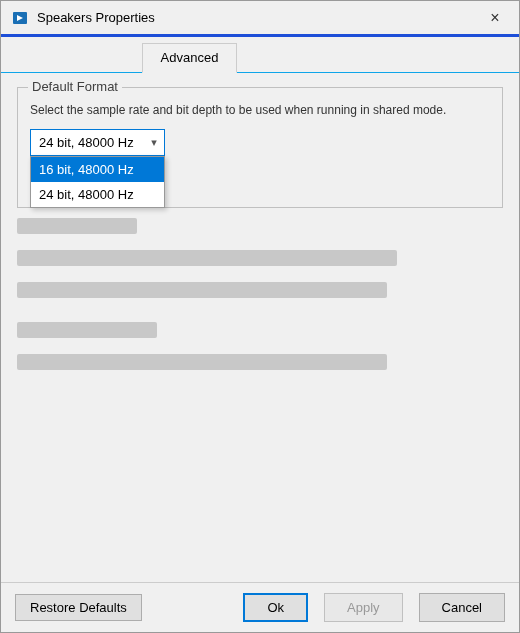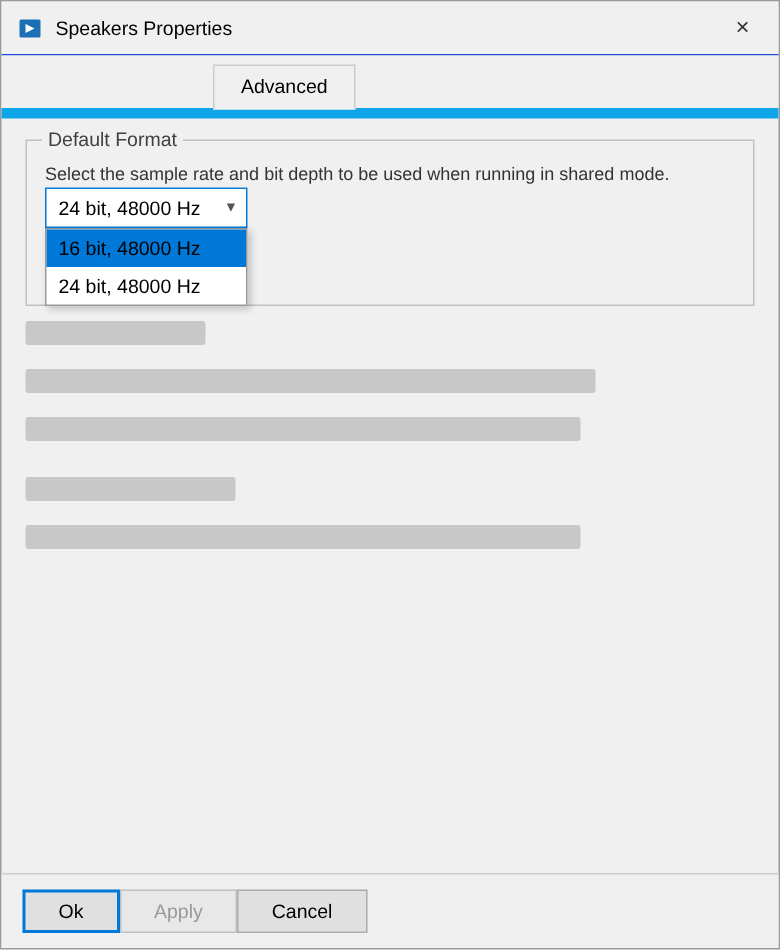--- a/index.html
+++ b/index.html
@@ -17,21 +17,21 @@
     .window {
       width: 520px;
       height: 633px;
       background: #f0f0f0;
       border: 1px solid #999;
       display: flex;
       flex-direction: column;
     }
     .title-bar {
       background: #f0f0f0;
-      border-bottom: 1px solid #1d4ed8;
+      border-bottom: 3px solid #1d4ed8;
       display: flex;
       align-items: center;
       padding: 8px 10px;
       height: 36px;
     }
     .title-bar-icon {
       width: 18px;
       height: 18px;
       margin-right: 8px;
       display: flex;
@@ -53,21 +53,21 @@
       display: flex;
       align-items: center;
       justify-content: center;
       cursor: pointer;
       font-size: 16px;
       color: #333;
     }
     .tabs {
       display: flex;
       background: #f0f0f0;
-      border-bottom: 7px solid #0ea5e9;
+      border-bottom: 1px solid #0ea5e9;
       padding: 0 10px;
       padding-top: 6px;
     }
     .tab {
       padding: 6px 18px;
       border: 1px solid transparent;
       cursor: pointer;
       font-size: 13px;
       color: #333;
       background: transparent;
@@ -103,20 +103,21 @@
       left: 10px;
       background: #f0f0f0;
       padding: 0 4px;
       font-size: 13px;
       color: #404040;
     }
     .group-desc {
       font-size: 12px;
       color: #333;
       margin-top: 4px;
+      margin-bottom: 10px;
       line-height: 1.4;
     }
     .select-row {
       display: flex;
       align-items: flex-start;
       gap: 8px;
       position: relative;
       flex-direction: column;
     }
     .select-wrapper {
@@ -154,21 +155,21 @@
       box-shadow: 2px 2px 5px rgba(0,0,0,0.2);
     }
     .dropdown-item {
       padding: 5px 8px;
       font-size: 13px;
       cursor: pointer;
       color: #000;
     }
     .dropdown-item.selected {
       background: #0078d7;
-      color: #000000;
+      color: #ffffff;
     }
     .test-btn {
       display: flex;
       align-items: center;
       gap: 5px;
       padding: 5px 14px;
       background: #e0e0e0;
       border: 2px solid #0ea5e9;
       font-size: 13px;
       cursor: pointer;
@@ -198,21 +199,21 @@
     }
     .restore-btn {
       padding: 5px 14px;
       background: #e0e0e0;
       border: 1px solid #adadad;
       font-size: 13px;
       cursor: pointer;
     }
     .dialog-btns {
       display: flex;
-      gap: 0;
+      gap: 16px;
     }
     .dialog-btn {
       padding: 5px 22px;
       font-size: 13px;
       cursor: pointer;
       background: #e0e0e0;
       border: 1px solid #adadad;
     }
     .dialog-btn.ok {
       border: 2px solid #0078d7;
@@ -289,20 +290,21 @@
     </div>
     <div style="margin-bottom: 8px;">
       <div class="placeholder-bar" style="width: 370px;"></div>
     </div>
 
     <div class="gray-area"></div>
 
   </div>
 
   <div class="footer">
+    <button class="restore-btn">Restore Defaults</button>
     <div class="dialog-btns">
       <button class="dialog-btn ok">Ok</button>
       <button class="dialog-btn apply">Apply</button>
       <button class="dialog-btn">Cancel</button>
     </div>
   </div>
 
 </div>
 
 </body></html>

